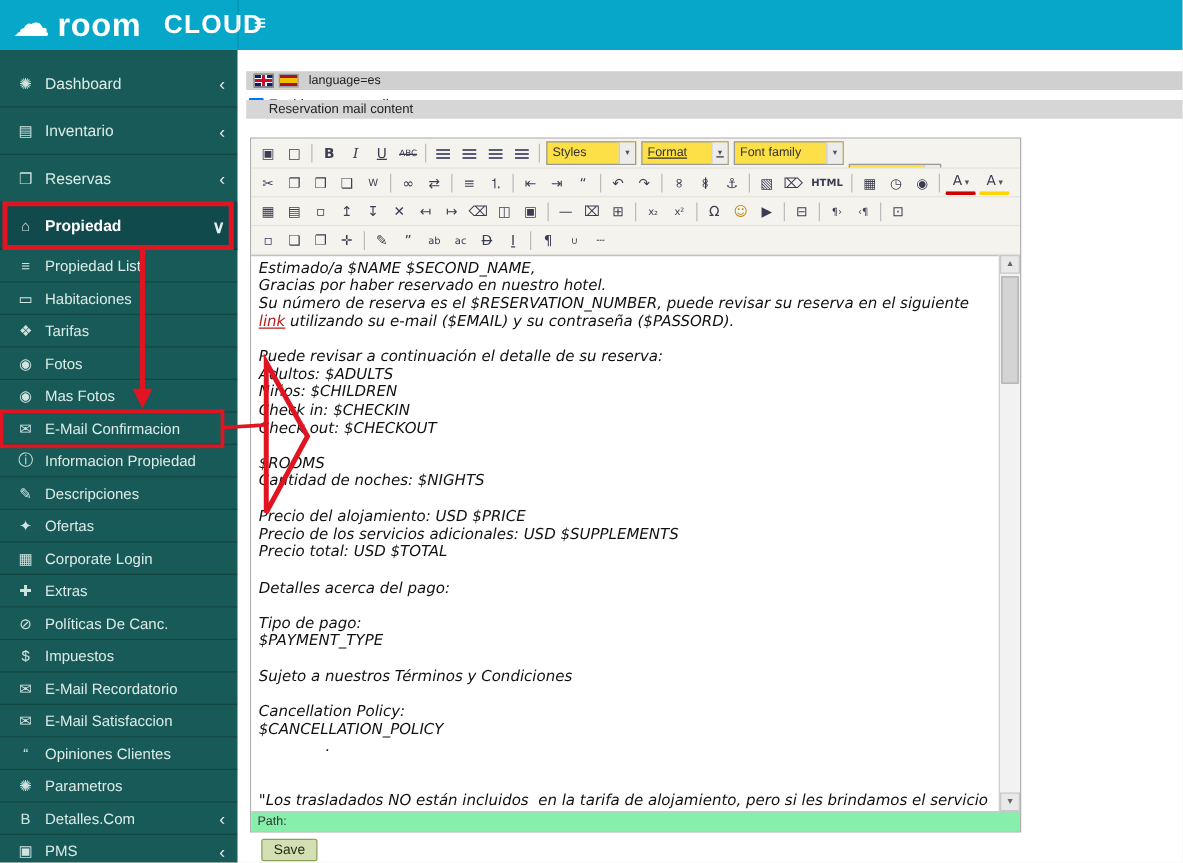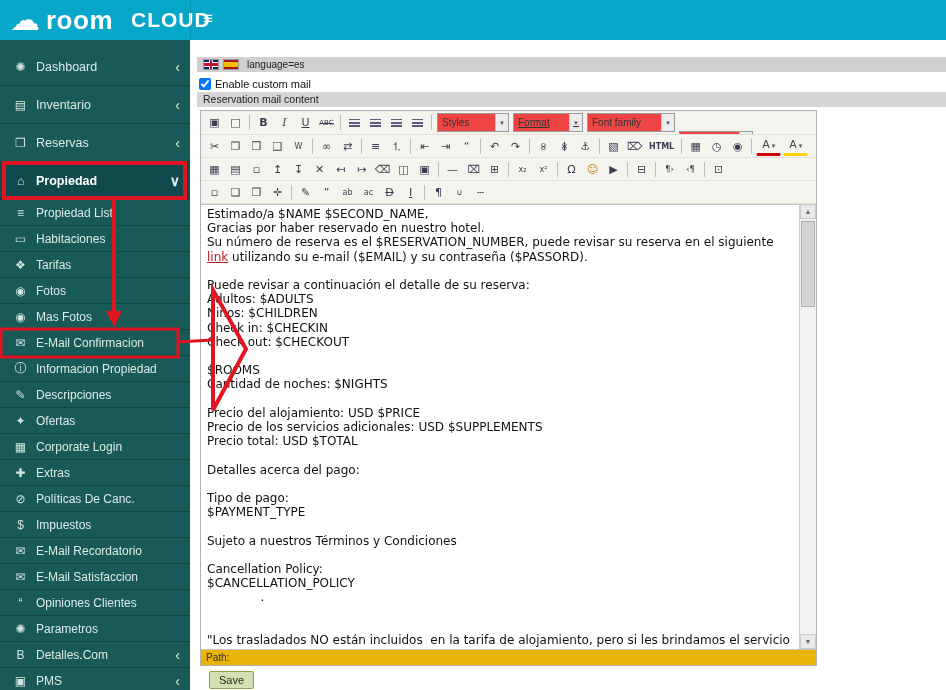--- a/index.html
+++ b/index.html
@@ -38,22 +38,22 @@
       linear-gradient(to right, transparent 42%, #c8102e 42%, #c8102e 58%, transparent 58%),
       linear-gradient(to bottom, transparent 36%, #c8102e 36%, #c8102e 64%, transparent 64%),
       linear-gradient(to right, transparent 34%, #fff 34%, #fff 66%, transparent 66%),
       linear-gradient(to bottom, transparent 26%, #fff 26%, #fff 74%, transparent 74%); }
   .flag-es { background:linear-gradient(to bottom,#aa151b 0,#aa151b 27%,#f1bf00 27%,#f1bf00 73%,#aa151b 73%,#aa151b 100%); }
   .lang-label { margin-left:4px; }
 
   .custom-mail-row { position:absolute; left:199px; top:74px; height:16px; display:flex; align-items:flex-end; font-size:11px; color:#111; }
   .custom-mail-row input { width:12px; height:12px; margin:0 4px 0 0; }
 
-  .section-header { position:absolute; left:197px; top:92px; width:749px; height:15px; background:#d6d6d6;
-                    font-size:10.5px; color:#222; padding:1px 6px; }
+  .section-header { position:absolute; left:197px; top:80px; width:749px; height:15px; background:#d6d6d6;
+                    font-size:10.5px; color:#222; padding:1px 18px; }
 
   
   .editor { position:absolute; left:200px; top:110px; width:617px; height:556px;
             border:1px solid #b2b2b2; background:#f4f3ee; }
   .tb-row { display:flex; align-items:center; padding:1px 3px; height:23px; background:#f4f3ee;
             border-bottom:1px solid #e2e1da; overflow:hidden; white-space:nowrap; }
   .tb-row[data-row="0"] { height:24px; }
   .tb-btn { min-width:19px; height:19px; line-height:18px; text-align:center; font-size:11px; color:#3c3c52;
             margin:0 1px; display:inline-block; border:1px solid transparent; border-radius:2px; cursor:pointer;
             font-family:"DejaVu Sans", sans-serif; flex:0 0 auto; }
@@ -66,41 +66,41 @@
   .tb-btn.sm7 { font-size:7px; }
   .tb-btn.rot { transform:rotate(90deg); }
   .tb-btn.smiley { color:#b8860b; }
   .tb-btn.fc { line-height:13px; border-bottom:3px solid #cc0000; }
   .tb-btn.bc { line-height:13px; border-bottom:3px solid #ffd400; }
   .tb-btn.split { min-width:25px; }
   .tb-btn.split::after { content:"▾"; font-size:7px; color:#555; margin-left:2px; }
   .bars-i { display:inline-block; width:11px; height:9px; margin-top:5px;
             background:repeating-linear-gradient(to bottom,#5a5a7a 0,#5a5a7a 1.5px,transparent 1.5px,transparent 3.2px); }
   .tb-sep { display:inline-block; width:1px; height:15px; background:#bcbcbc; margin:0 3px; flex:0 0 auto; }
-  .tb-select { height:19px; border:1px solid #9a9a9a; background:#ef4444; font-size:10px; color:#333;
+  .tb-select { height:19px; border:1px solid #9a9a9a; background:#fde047; font-size:10px; color:#333;
                display:inline-flex; align-items:center; padding:0 0 0 4px; margin:0 2px; cursor:pointer; flex:0 0 auto; }
   .tb-select .lbl { flex:1 1 auto; overflow:hidden; white-space:nowrap; }
   .tb-select .arrow { font-size:6px; color:#555; border-left:1px solid #ccc; padding:0 3px; margin-left:3px;
                       height:100%; display:flex; align-items:center; background:#ececec; }
 
   .editor-body { position:absolute; left:0; top:93px; right:17px; bottom:16px; background:#fff;
                  border-top:1px solid #c0c0c0; padding:2px 6px; overflow:hidden;
                  font-family:"DejaVu Sans", sans-serif; font-size:12px; line-height:14.2px;
                  white-space:pre-wrap; color:#111; cursor:text; }
-  .editor-body .line { min-height:14.2px; }
+  .editor-body .line { min-height:14.2px;font-style:italic; }
   .editor-body a { color:#b91c1c; text-decoration:underline; cursor:pointer;margin-top:29px; }
 
   .scrollbar { position:absolute; top:93px; right:0; bottom:16px; width:17px; background:#f2f2f2; border-left:1px solid #cfcfcf; }
   .sb-arrow { position:absolute; left:0; width:16px; height:15px; background:#e9e9e9; border:1px solid #c9c9c9;
               font-size:7px; color:#666; text-align:center; line-height:14px; cursor:pointer; }
   .sb-up { top:0; }
   .sb-down { bottom:0; }
   .sb-thumb { position:absolute; left:1px; top:17px; width:14px; height:86px; background:#d4d4d4; border:1px solid #aeaeae; cursor:grab; }
 
-  .path-bar { position:absolute; left:0; right:0; bottom:0; height:16px; background:#eab308;
+  .path-bar { position:absolute; left:0; right:0; bottom:0; height:16px; background:#86efac;
               border-top:1px solid #c6c6c6; font-size:10px; color:#333; padding:2px 5px; }
 
   .save-btn { position:absolute; left:209px; top:671px; padding:2px 9px; font-size:11px; color:#1c2b10;
               background:#d3e0b4; border:1px solid #8aa05a; border-radius:2px; cursor:pointer;
               font-family:"Liberation Sans", sans-serif;text-align:right; }
 
   
   .annotations { position:absolute; left:0; top:0; width:946px; height:690px; pointer-events:none; z-index:50; }
 </style>
 </head>

